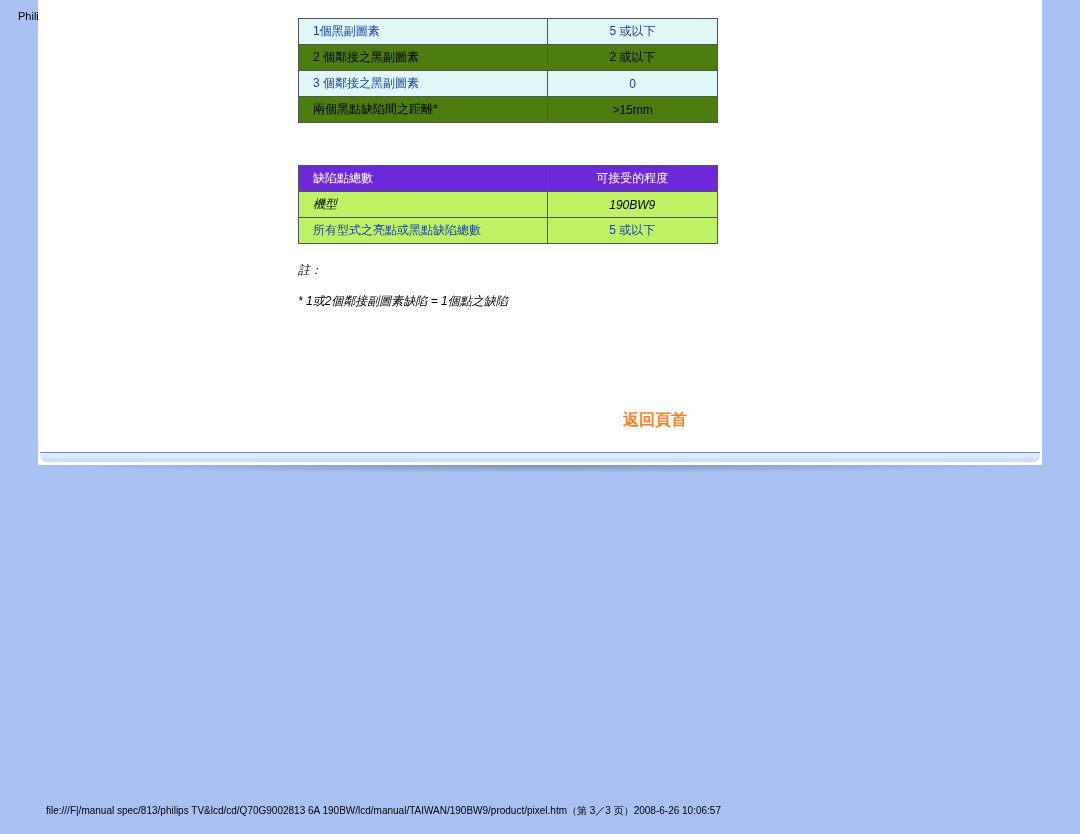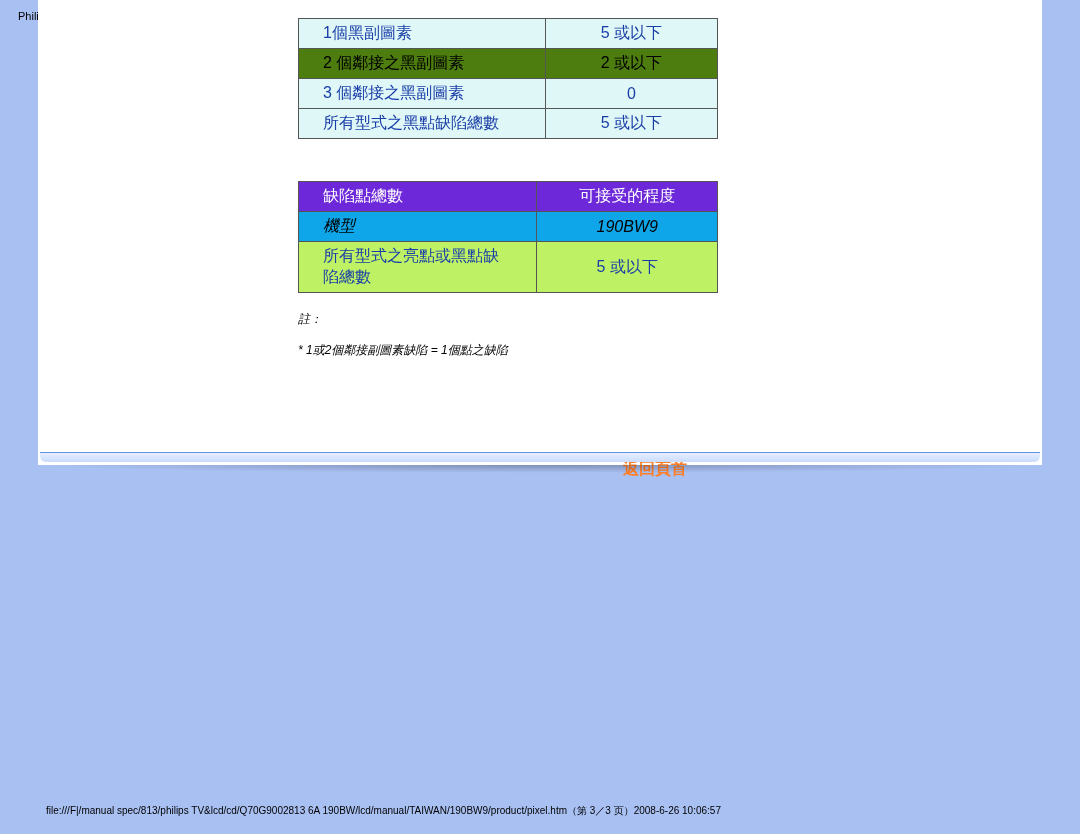--- a/index.html
+++ b/index.html
@@ -1,29 +1,29 @@
 <!DOCTYPE html>
 <html><head>
 <meta charset="utf-8">
 <style>
   html,body{margin:0;padding:0;width:1080px;height:834px;background:#a9c0f2;font-family:Arial,"Microsoft JhengHei",sans-serif;font-size:12px;color:#000;}
   .header-title{position:absolute;left:18px;top:10px;font-size:11px;color:#000;}
   .page-wrap{position:absolute;left:38px;top:0;right:38px;height:465px;background:#ffffff;}
   .content-inner{position:absolute;left:0;right:0;top:0;bottom:7px;}
   .content-main{position:absolute;left:260px;right:30px;top:18px;bottom:0;}
   table.defect{border-collapse:separate;border-spacing:1px;width:420px;background:#555;}
-  table.defect td{padding:4px 24px;font-size:16px;}
+  table.defect td{padding:4px 14px;font-size:12px;}
   .td-left{width:260px;text-align:left;}
   .td-right{width:160px;text-align:center;}
   
   .t1 td{background:#dff7f7;}
   .t1 .r-blue td{background:#dff7f7;color:#1a3ea8;}
   .t1 .r-blk td{background:#4d7c0f;color:#000;}
   
-  .t2 td{background:#0ea5e9;}
+  .t2 td{background:#bef264;}
   .t2 .hd td{background:#6d28d9;color:#fff;}
   .t2 .r-model td{font-style:italic;}
   .t2 .r-pink td{background:#bef264;color:#1a3ea8;}
   .notes{margin-top:18px;font-style:italic;font-size:12px;color:#000;}
   .notes p{margin:0 0 14px 0;}
   .back-top{text-align:center;margin-top:100px;}
   .back-top a{color:#ff7f27;text-decoration:none;font-size:16px;font-weight:bold;}
   .footer-bar{position:absolute;left:2px;right:2px;bottom:3px;height:9px;border-top:1px solid #6090e0;background:linear-gradient(#e8f0ff,#c9dbff);border-radius:0 0 6px 6px;}
   .shadow{position:absolute;left:38px;right:38px;top:465px;height:8px;background:radial-gradient(ellipse at center top,rgba(0,0,0,0.25),rgba(0,0,0,0) 70%);}
   .file-path{position:absolute;left:18px;bottom:16px;font-size:10px;color:#000;padding-left:28px;}
@@ -45,23 +45,23 @@
           <td class="td-right">5 或以下</td>
         </tr>
         <tr class="r-blk">
           <td class="td-left">2 個鄰接之黑副圖素</td>
           <td class="td-right">2 或以下</td>
         </tr>
         <tr class="r-blue">
           <td class="td-left">3 個鄰接之黑副圖素</td>
           <td class="td-right">0</td>
         </tr>
-        <tr class="r-blue">
-          <td class="td-left">所有型式之黑點缺陷總數</td>
-          <td class="td-right">5 或以下</td>
+        <tr class="r-blk">
+          <td class="td-left">兩個黑點缺陷間之距離*</td>
+          <td class="td-right">&gt;15mm</td>
         </tr>
       </tbody>
         </table>
 
       <br><br><br>
 
       
       <table class="defect t2">
         <tbody>
             <tr class="hd">

